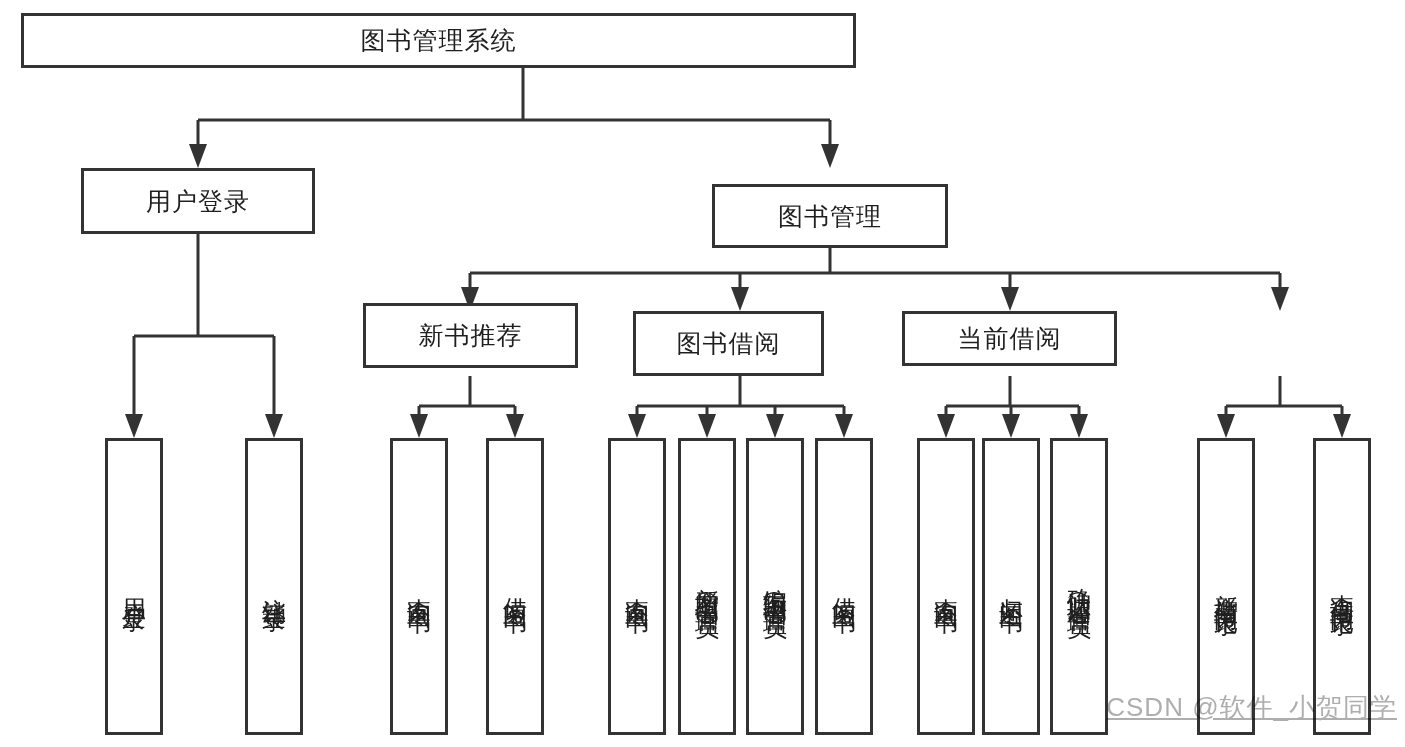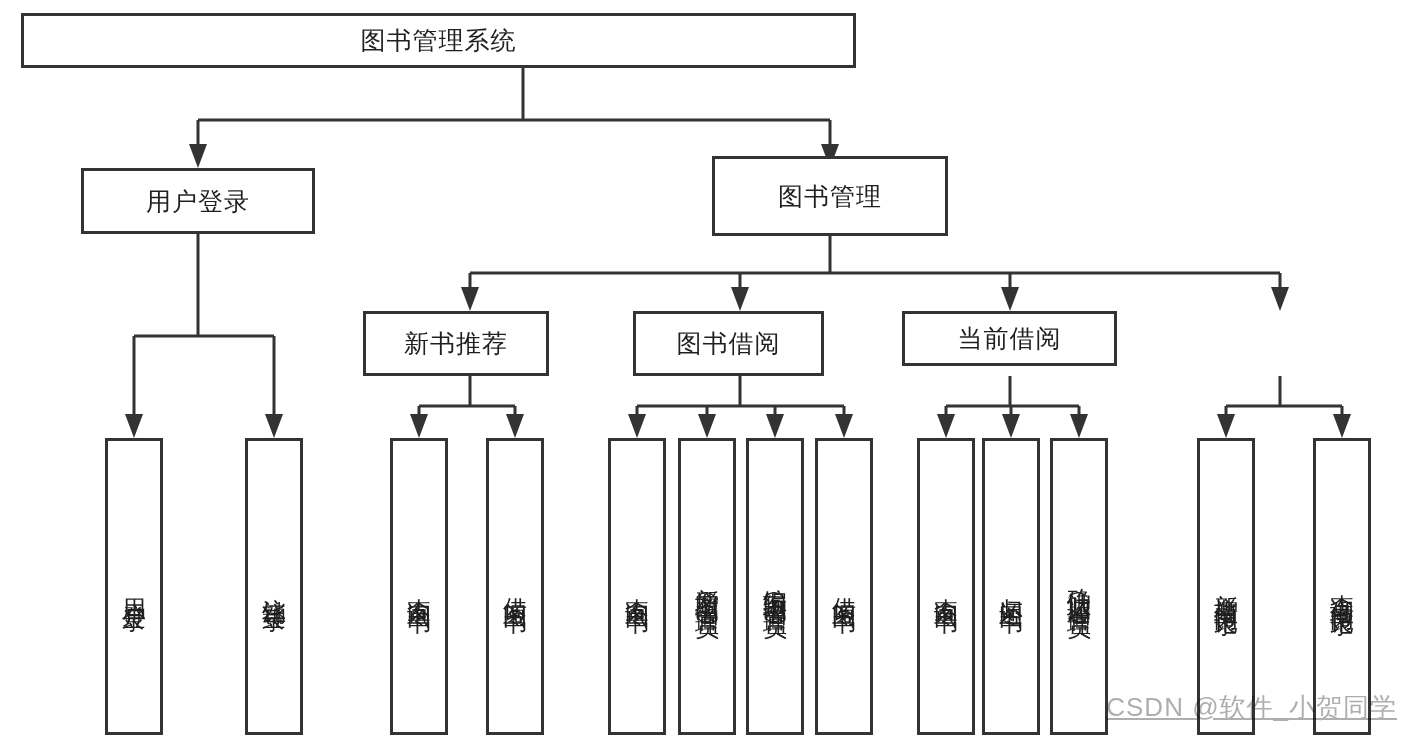--- a/index.html
+++ b/index.html
@@ -106,25 +106,25 @@
     <polygon points="1333,414 1351,414 1342,438"></polygon>
   </svg>
 
   <div class="node" style="left:21px;top:13px;width:835px;height:55px">
     <span class="lbl">图书管理系统</span>
   </div>
 
   <div class="node" style="left:81px;top:168px;width:234px;height:66px">
     <span class="lbl">用户登录</span>
   </div>
-  <div class="node" style="left:712px;top:156px;width:236px;height:80px">
+  <div class="node" style="left:712px;top:184px;width:236px;height:64px">
     <span class="lbl">图书管理</span>
   </div>
 
-  <div class="node" style="left:363px;top:311px;width:186px;height:65px">
+  <div class="node" style="left:363px;top:303px;width:215px;height:65px">
     <span class="lbl">新书推荐</span>
   </div>
   <div class="node" style="left:633px;top:311px;width:191px;height:65px">
     <span class="lbl">图书借阅</span>
   </div>
   <div class="node" style="left:902px;top:311px;width:215px;height:55px">
     <span class="lbl">当前借阅</span>
   </div>
 
   <div class="node vbox" style="left:105px;top:438px;width:58px;height:297px">

